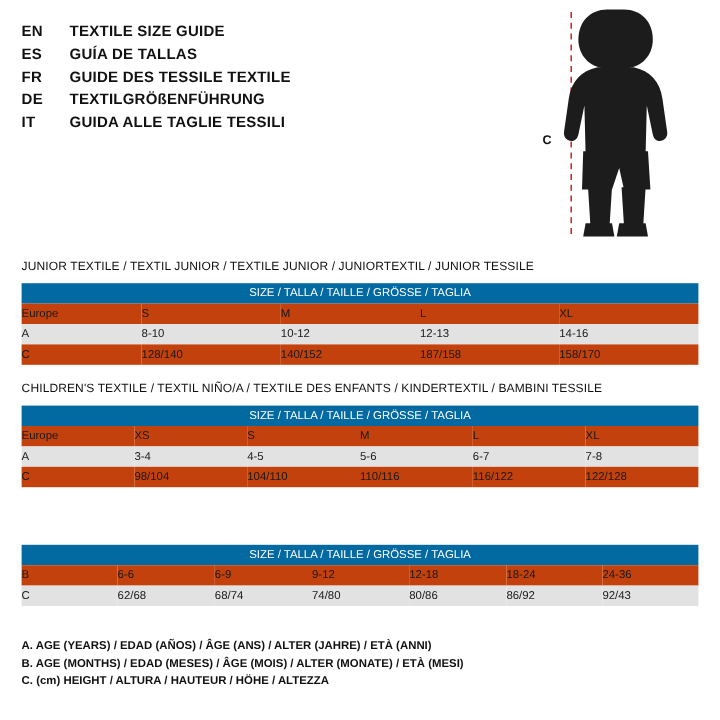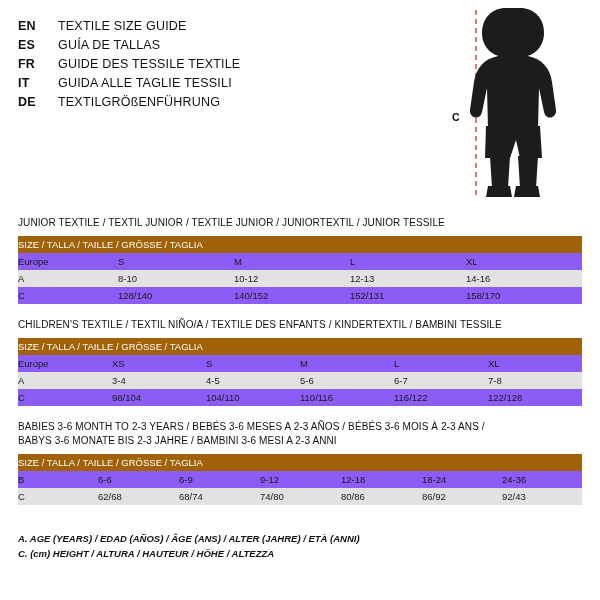--- a/index.html
+++ b/index.html
@@ -35,21 +35,21 @@
   }
   .header-lang {
     width: 40px;
     font-size: 12.5px;
     font-weight: 700;
     letter-spacing: 0.2px;
     color: #111;
   }
   .header-title {
     font-size: 12.5px;
-    font-weight: 400;
+    font-weight: 700;
     letter-spacing: 0.2px;
     color: #111;
   }
 
   
   .figure-area {
     position: absolute;
     top: 6px;
     left: 452px;
     width: 140px;
@@ -83,45 +83,45 @@
     table-layout: fixed;
   }
   table.size-table td {
     font-size: 9.5px;
     color: #1a1a1a;
     padding: 0;
     height: 17px;
     vertical-align: middle;
   }
   tr.head-row td {
-    background: #a16207;
+    background: #0369a1;
     color: #ffffff;
     font-size: 9.5px;
     font-weight: 400;
+    text-align: center;
   }
   tr.shaded td {
     background: #e2e2e2;
   }
   tr.plain td {
-    background: #8b5cf6;
+    background: #c2410c;
     margin-top: 44px;
   }
   td.cell {
     padding-left: 6px;
   }
   td.label-cell {
     padding-left: 6px;
   }
 
   
   .legend {
     position: absolute;
     left: 18px;
     width: 564px;
-    font-style: italic;
   }
   .legend div {
     font-size: 9.5px;
     font-weight: 700;
     color: #111;
     line-height: 14.5px;
   }
 
   .block { position: absolute; left: 18px; }
 </style>
@@ -137,26 +137,26 @@
     </div>
     <div class="header-row">
       <span class="header-lang">ES</span>
       <span class="header-title">GUÍA DE TALLAS</span>
     </div>
     <div class="header-row">
       <span class="header-lang">FR</span>
       <span class="header-title">GUIDE DES TESSILE TEXTILE</span>
     </div>
     <div class="header-row">
+      <span class="header-lang">DE</span>
+      <span class="header-title">TEXTILGRÖßENFÜHRUNG</span>
+    </div>
+    <div class="header-row">
       <span class="header-lang">IT</span>
       <span class="header-title">GUIDA ALLE TAGLIE TESSILI</span>
-    </div>
-    <div class="header-row">
-      <span class="header-lang">DE</span>
-      <span class="header-title">TEXTILGRÖßENFÜHRUNG</span>
     </div>
   </div>
 
   <div class="figure-area">
     <span class="c-label">C</span>
     <svg width="140" height="195" viewBox="0 0 140 195">
 
       <line x1="24" y1="4" x2="24" y2="191" stroke="#cf2b2b" stroke-width="1.3" stroke-dasharray="5,4"></line>
 
       <g fill="#1c1c1c">
@@ -206,21 +206,21 @@
           <td class="label-cell">A</td>
           <td class="cell">8-10</td>
           <td class="cell">10-12</td>
           <td class="cell">12-13</td>
           <td class="cell">14-16</td>
         </tr>
         <tr class="plain">
           <td class="label-cell">C</td>
           <td class="cell">128/140</td>
           <td class="cell">140/152</td>
-          <td class="cell">152/131</td>
+          <td class="cell">187/158</td>
           <td class="cell">158/170</td>
         </tr>
       </tbody>
     </table>
   </div>
 
   <div class="block" style="top:318px;">
     <div class="section-title">CHILDREN'S TEXTILE / TEXTIL NIÑO/A / TEXTILE DES ENFANTS / KINDERTEXTIL / BAMBINI TESSILE</div>
   </div>
 
@@ -259,24 +259,20 @@
           <td class="cell">98/104</td>
           <td class="cell">104/110</td>
           <td class="cell">110/116</td>
           <td class="cell">116/122</td>
           <td class="cell">122/128</td>
         </tr>
       </tbody>
     </table>
   </div>
 
-  <div class="block" style="top:420px;">
-    <div class="section-title">BABIES 3-6 MONTH TO 2-3 YEARS / BEBÉS 3-6 MESES A 2-3 AÑOS / BÉBÉS 3-6 MOIS À 2-3 ANS /</div>
-    <div class="section-title">BABYS 3-6 MONATE BIS 2-3 JAHRE / BAMBINI 3-6 MESI A 2-3 ANNI</div>
-  </div>
 
   <div class="block" style="top:454px;">
     <table class="size-table">
       <colgroup>
         <col style="width:80px">
           <col style="width:81px">
           <col style="width:81px">
           <col style="width:81px">
           <col style="width:81px">
           <col style="width:80px">
@@ -303,16 +299,17 @@
           <td class="cell">80/86</td>
           <td class="cell">86/92</td>
           <td class="cell">92/43</td>
         </tr>
       </tbody>
     </table>
   </div>
 
   <div class="legend" style="top:532px;">
     <div>A. AGE (YEARS) / EDAD (AÑOS) / ÂGE (ANS) / ALTER (JAHRE) / ETÀ (ANNI)</div>
+    <div>B. AGE (MONTHS) / EDAD (MESES) / ÂGE (MOIS) / ALTER (MONATE) / ETÀ (MESI)</div>
     <div>C. (cm) HEIGHT / ALTURA / HAUTEUR / HÖHE / ALTEZZA</div>
   </div>
 
 </div>
 
 </body></html>

